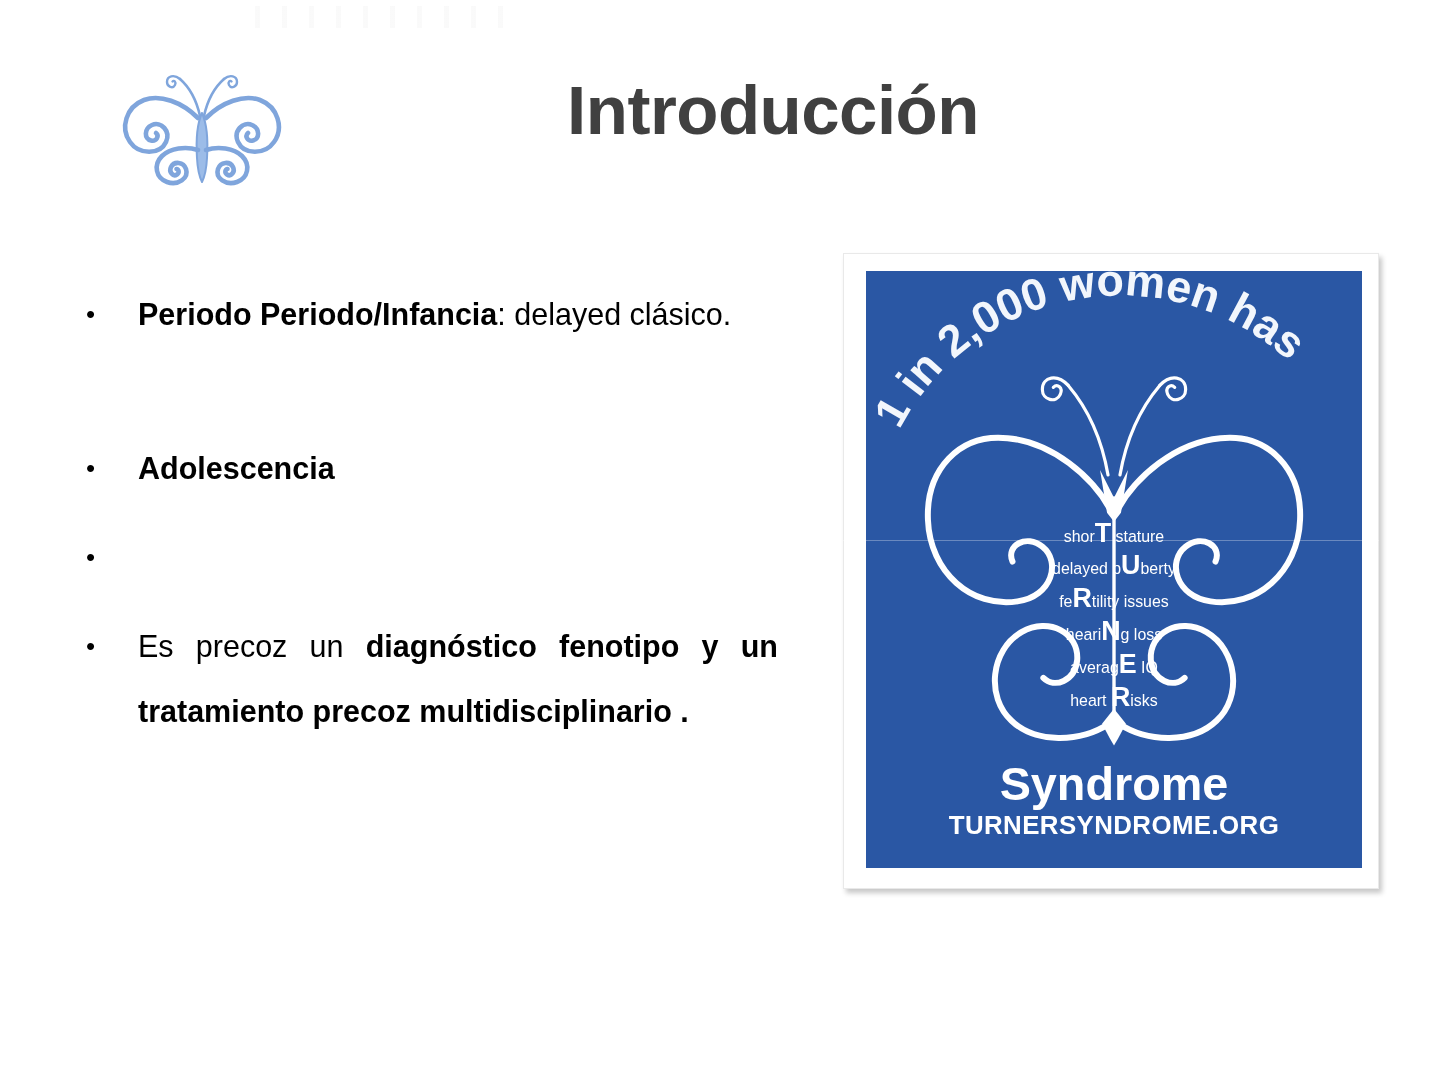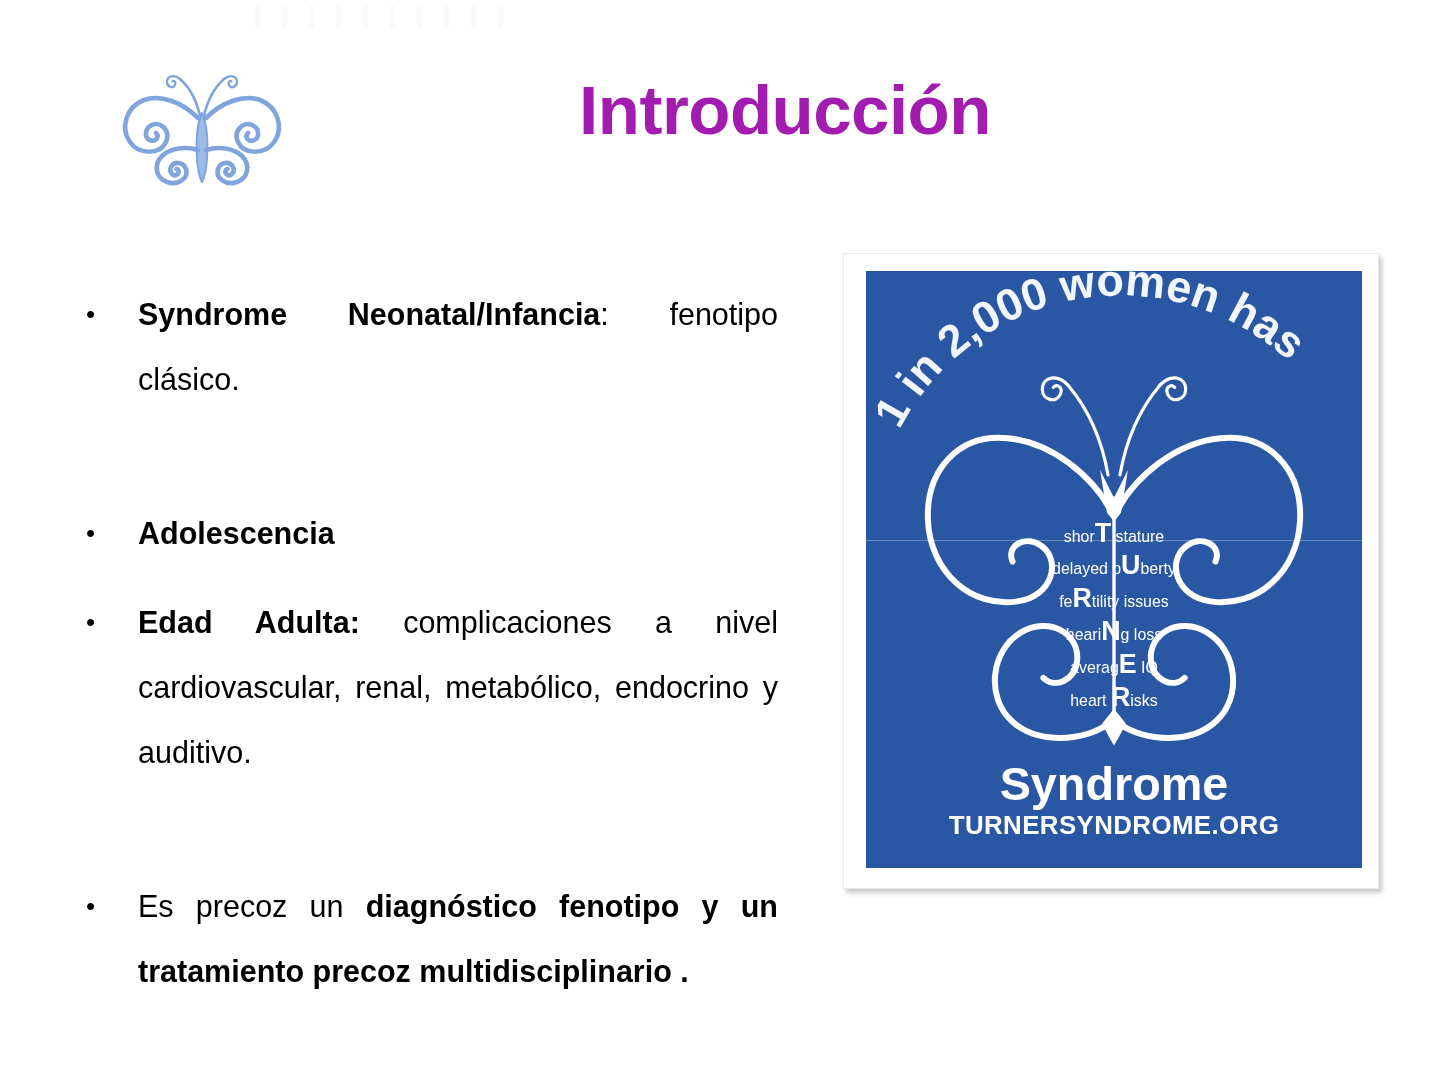--- a/index.html
+++ b/index.html
@@ -34,30 +34,30 @@
     position: absolute;
     left: 112px;
     top: 58px;
     width: 180px;
     height: 135px;
   }
   .logo-butterfly svg { display: block; width: 100%; height: 100%; }
 
   .slide-title {
     position: absolute;
-    left: 345px;
+    left: 333px;
     top: 76px;
     width: 880px;
     text-align: center;
     font-family: "Liberation Sans", sans-serif;
     font-weight: bold;
     font-size: 69px;
     line-height: 1.0;
     letter-spacing: -0.5px;
-    color: #a21caf;
+    color: #404040;
     white-space: nowrap;
   }
 
   
   .content-column {
     position: absolute;
     left: 78px;
     top: 282px;
     width: 700px;
   }
@@ -193,31 +193,30 @@
       </svg>
     </div>
 
     <div class="slide-title">Introducción</div>
   </div>
 
   <div class="content-column">
 
     <div class="bullet-item justified-block">
       <span class="bullet-marker">•</span>
-      <span class="bullet-text"><span class="b">Syndrome Neonatal/Infancia</span><span>:</span><span> fenotipo clásico.</span></span>
+      <span class="bullet-text"><span class="b">Periodo Periodo/Infancia</span><span>:</span><span> delayed clásico.</span></span>
     </div>
 
     <div class="bullet-item">
       <span class="bullet-marker">•</span>
       <span class="bullet-text"><span class="b">Adolescencia</span></span>
     </div>
 
     <div class="bullet-item justified-block">
       <span class="bullet-marker">•</span>
-      <span class="bullet-text"><span class="b">Edad Adulta:</span><span> complicaciones a nivel cardiovascular, renal, metabólico, endocrino y auditivo.</span></span>
     </div>
 
     <div class="bullet-item justified-block">
       <span class="bullet-marker">•</span>
       <span class="bullet-text"><span>Es precoz un </span><span class="b">diagnóstico fenotipo y un tratamiento precoz multidisciplinario .</span></span>
     </div>
 
   </div>
 
   <div class="poster-figure">

